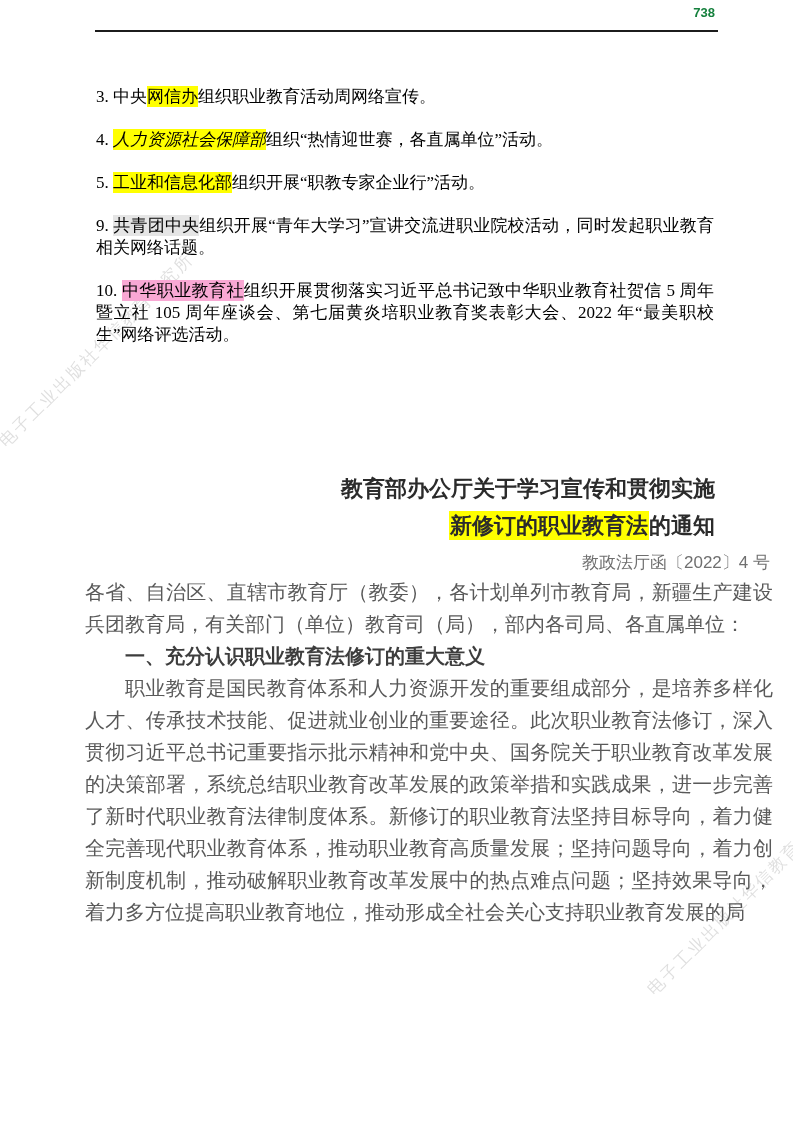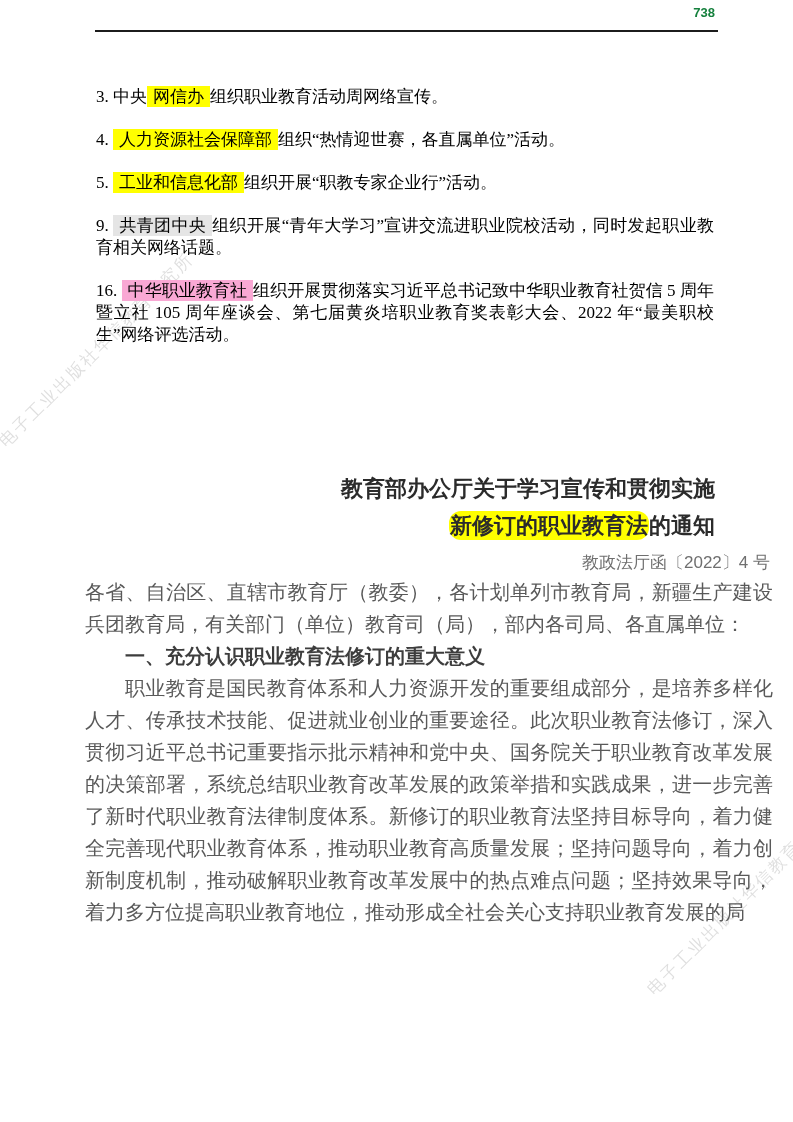--- a/index.html
+++ b/index.html
@@ -31,29 +31,29 @@
   #wm-right{left:642px;top:984px;}
   #list-block{
     position:absolute;top:86px;left:96px;width:618px;
   }
   .list-item{
     font-family:"Liberation Serif","DejaVu Serif",serif;
     font-size:17px;line-height:22px;color:#000;
     text-align:justify;
     margin:0 0 21px 0;
   }
-  .hl{background:#ffff00;padding:1px 6px;}
+  .hl{background:#ffff00;padding:1px 0;}
   #title-block{
     position:absolute;top:470px;left:0;width:715px;
     text-align:right;
     font-size:22px;font-weight:700;line-height:37px;
     color:#2b2b2b;
     font-family:Liberation Serif, serif;
   }
-  #title-block .hl{padding:2px 1px;border-radius:12px;}
+  #title-block .hl{padding:2px 1px;}
   #doc-number{
     position:absolute;top:551px;right:23px;
     font-size:17px;color:#6f6f6f;
   }
   #body-block{
     position:absolute;top:576px;left:85px;width:688px;
     font-size:20px;line-height:32px;color:#595959;
     text-align:justify;
   }
   #body-block p{margin:0;}
@@ -64,24 +64,24 @@
 <body>
 
 <div class="page-number">738</div>
 <div class="header-rule" style="background: rgb(28, 28, 28);"></div>
 
 <div class="watermark" id="wm-left" style="color: rgba(0, 0, 0, 0.13);">电子工业出版社华信教育研究所</div>
 <div class="watermark" id="wm-right" style="color: rgba(0, 0, 0, 0.13);">电子工业出版社华信教育研究所</div>
 
 <div id="list-block">
     <div class="list-item"><span>3. 中央</span><span class="hl" style="background: rgb(255, 255, 0);">网信办</span><span>组织职业教育活动周网络宣传。</span></div>
-    <div class="list-item"><span>4. </span><span class="hl" style="background: rgb(255, 255, 0);">人力资源社会保障部</span><span>组织“热情迎世赛，各直属单位”活动。</span></div>
+    <div class="list-item"><span>4. </span><span class="hl" style="background: rgb(255, 255, 0); font-style: italic;">人力资源社会保障部</span><span>组织“热情迎世赛，各直属单位”活动。</span></div>
     <div class="list-item"><span>5. </span><span class="hl" style="background: rgb(255, 255, 0);">工业和信息化部</span><span>组织开展“职教专家企业行”活动。</span></div>
     <div class="list-item"><span>9. </span><span class="hl" style="background: #e5e5e5;">共青团中央</span><span>组织开展“青年大学习”宣讲交流进职业院校活动，同时发起职业教育相关网络话题。</span></div>
-    <div class="list-item"><span>16. </span><span class="hl" style="background: #f9a8d4;">中华职业教育社</span><span>组织开展贯彻落实习近平总书记致中华职业教育社贺信 5 周年暨立社 105 周年座谈会、第七届黄炎培职业教育奖表彰大会、2022 年“最美职校生”网络评选活动。</span></div>
+    <div class="list-item"><span>10. </span><span class="hl" style="background: #f9a8d4;">中华职业教育社</span><span>组织开展贯彻落实习近平总书记致中华职业教育社贺信 5 周年暨立社 105 周年座谈会、第七届黄炎培职业教育奖表彰大会、2022 年“最美职校生”网络评选活动。</span></div>
   </div>
 
 <div id="title-block">
   <div id="title-line1">教育部办公厅关于学习宣传和贯彻实施</div>
   <div id="title-line2"><span class="hl" style="background: rgb(255, 255, 0);">新修订的职业教育法</span><span>的通知</span></div>
 </div>
 
 <div id="doc-number">教政法厅函〔2022〕4 号</div>
 
 <div id="body-block">

